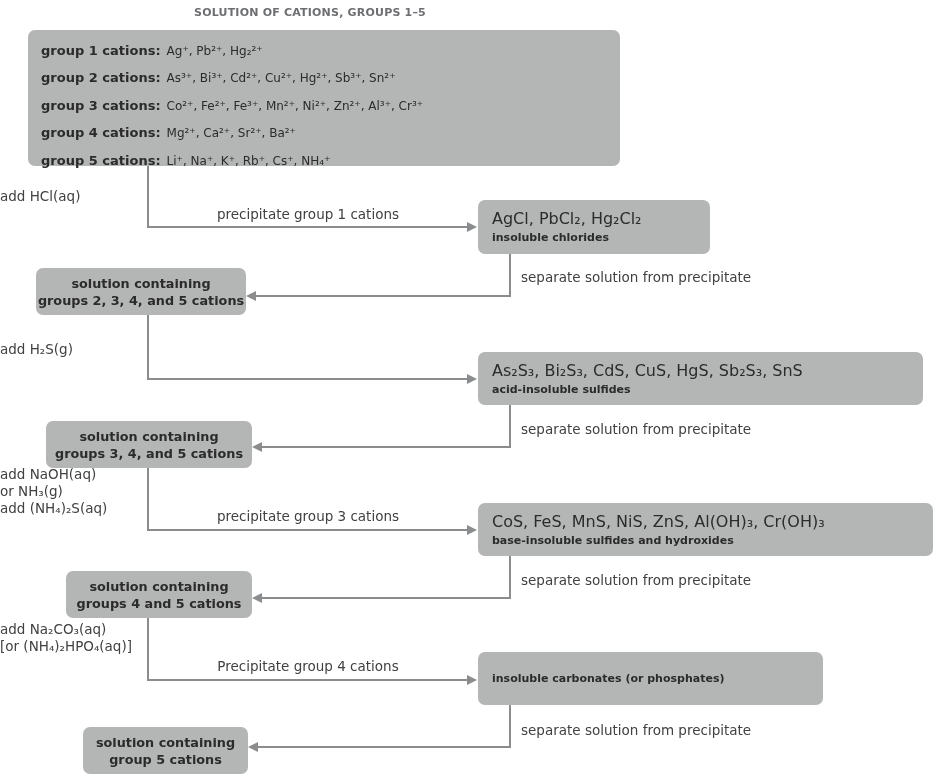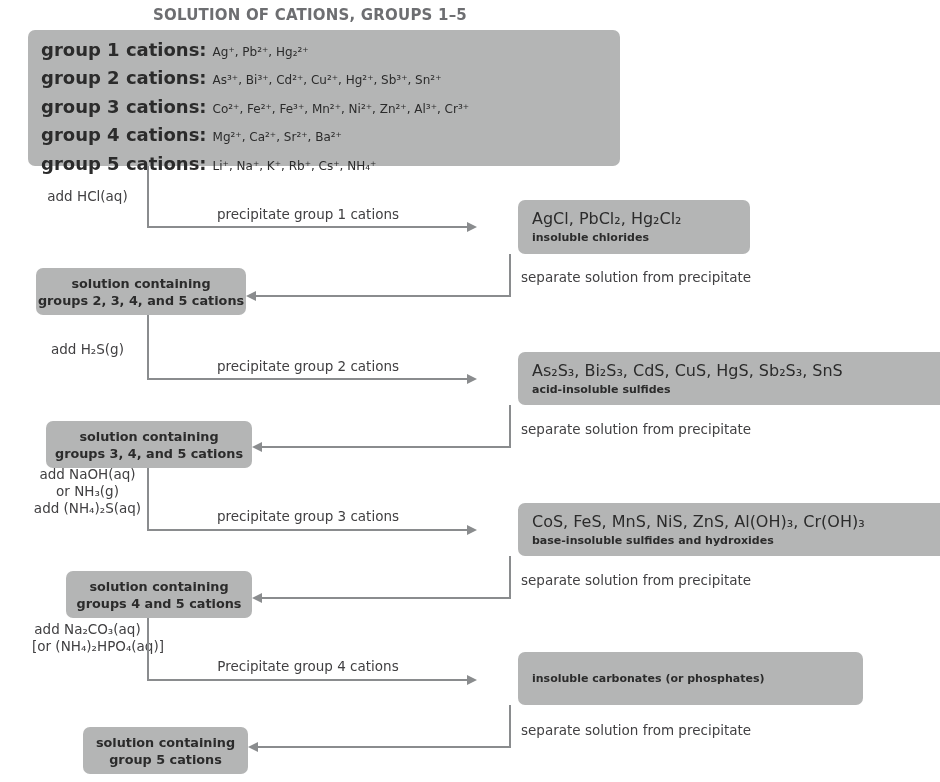--- a/index.html
+++ b/index.html
@@ -5,49 +5,49 @@
   * { margin:0; padding:0; box-sizing:border-box; }
   html,body { background:#ffffff; }
   body {
     font-family:"DejaVu Sans","Liberation Sans",sans-serif;
     color:#2b2b2b;
   }
   .canvas { position:relative; width:940px; height:782px; background:#ffffff; overflow:hidden; }
 
   .title {
     position:absolute; left:0; top:6px; width:620px;
-    text-align:center; font-size:15px; font-weight:bold;
+    text-align:center; font-size:11px; font-weight:bold;
     color:#6d6e71; letter-spacing:.2px;
   }
 
   .gbox { position:absolute; background:#b4b5b5; border-radius:7px; }
 
   .source-box { left:28px; top:30px; width:592px; height:136px; padding:7px 10px 0 13px; }
   .group-line { line-height:25.4px; white-space:nowrap; }
-  .glabel { font-size:18px; font-weight:bold; margin-right:6px; }
+  .glabel { font-size:13px; font-weight:bold; margin-right:6px; }
   .gions  { font-size:12px; }
 
   .vline { position:absolute; width:2px; background:#8a8c8e; }
   .hline { position:absolute; height:2px; background:#8a8c8e; }
   .arrow-r {
     position:absolute; width:0; height:0;
     border-top:5px solid transparent; border-bottom:5px solid transparent;
     border-left:10px solid #8a8c8e;
   }
   .arrow-l {
     position:absolute; width:0; height:0;
     border-top:5px solid transparent; border-bottom:5px solid transparent;
     border-right:10px solid #8a8c8e;
   }
 
   .lbl { position:absolute; font-size:13.5px; color:#414042; white-space:nowrap; }
-  .reagent { left:0; width:143px; text-align:center;padding-left:32px; }
+  .reagent { left:0; width:143px; text-align:left; }
   .arrow-lbl { left:150px; width:316px; text-align:center; }
 
-  .pbox { display:flex; flex-direction:column; justify-content:center; padding-left:14px;margin-left:40px; }
+  .pbox { display:flex; flex-direction:column; justify-content:center; padding-left:14px; }
   .pformulas { font-size:16px; line-height:21px; }
   .pcaption  { font-size:11px; font-weight:bold; line-height:17px; }
 
   .sbox {
     display:flex; flex-direction:column; justify-content:center;
     text-align:center; font-size:12.8px; font-weight:bold; line-height:17px;
   }
 </style>
 </head>
 <body>
@@ -89,21 +89,20 @@
   <div class="arrow-l" style="left:246px;top:291px"></div>
   <div class="gbox sbox" style="left:36px;top:268px;width:210px;height:47px">
     <div>solution containing</div>
     <div>groups 2, 3, 4, and 5 cations</div>
   </div>
 
   <div class="lbl reagent" style="top:341px">add H₂S(g)</div>
   <div class="vline" style="left:147px;top:315px;height:65px"></div>
   <div class="hline" style="left:147px;top:378px;width:320px"></div>
   <div class="arrow-r" style="left:467px;top:374px"></div>
-  <div class="lbl arrow-lbl" style="top:358px">precipitate group 2 cations</div>
   <div class="gbox pbox" style="left:478px;top:352px;width:445px;height:53px">
     <div class="pformulas">As₂S₃, Bi₂S₃, CdS, CuS, HgS, Sb₂S₃, SnS</div>
     <div class="pcaption">acid-insoluble sulfides</div>
   </div>
   <div class="vline" style="left:509px;top:405px;height:43px"></div>
   <div class="lbl" style="left:521px;top:421px">separate solution from precipitate</div>
   <div class="hline" style="left:261px;top:446px;width:250px"></div>
   <div class="arrow-l" style="left:252px;top:442px"></div>
   <div class="gbox sbox" style="left:46px;top:421px;width:206px;height:47px">
     <div>solution containing</div>

